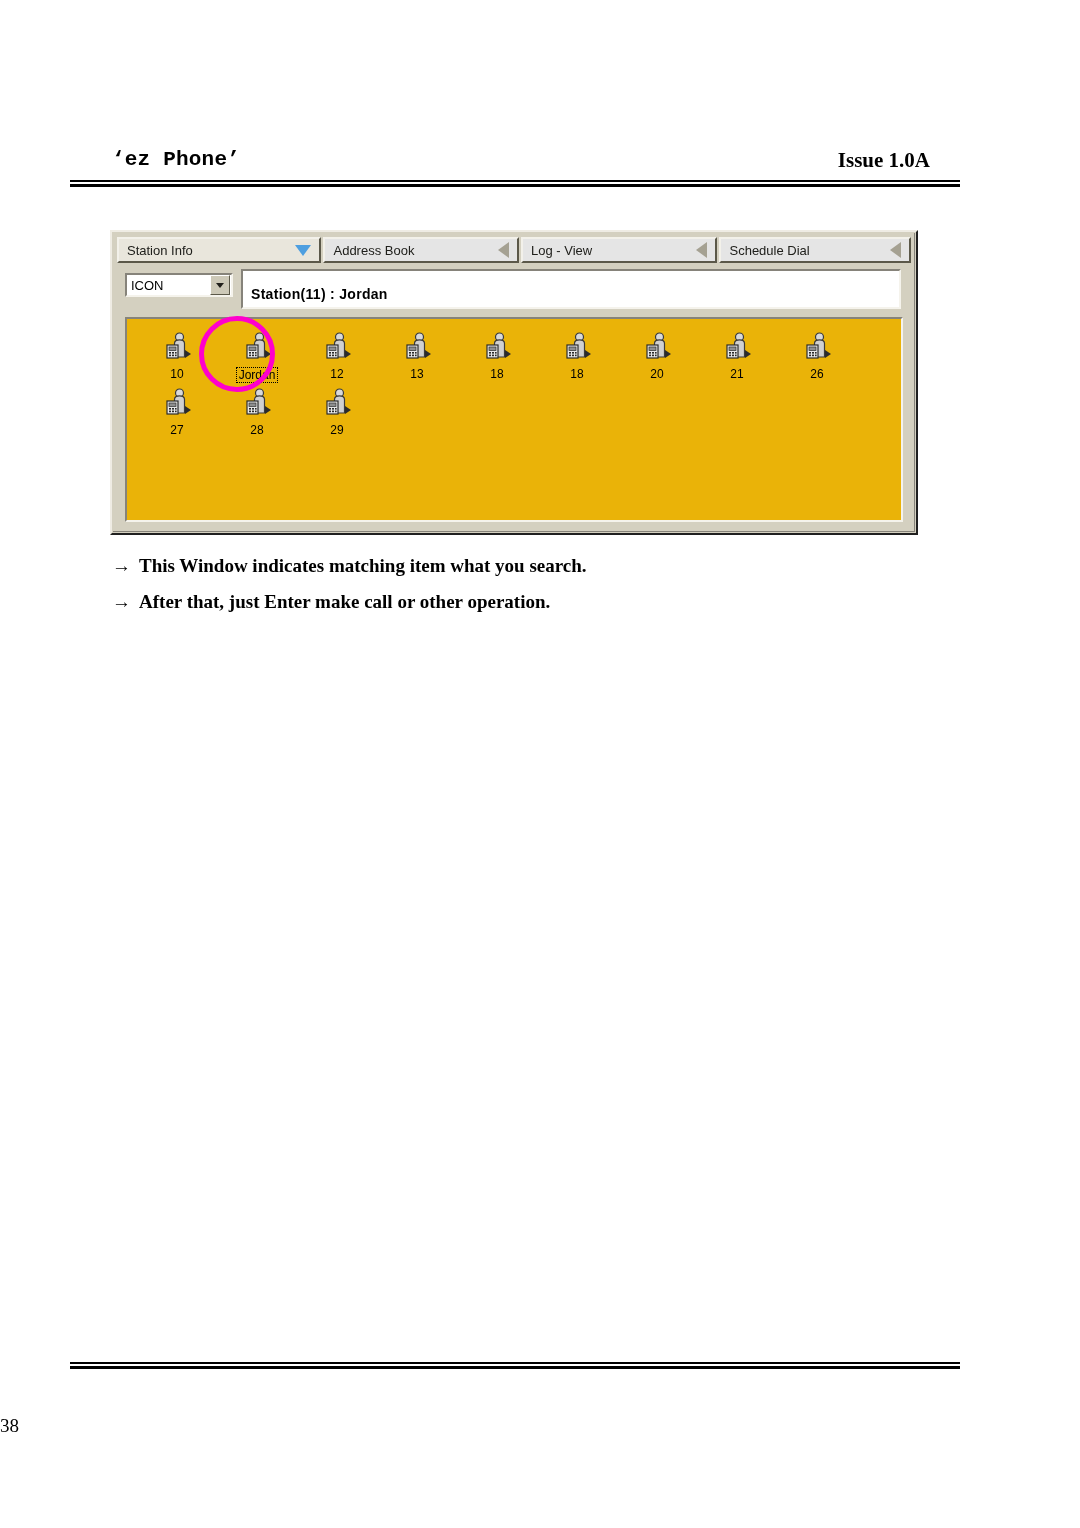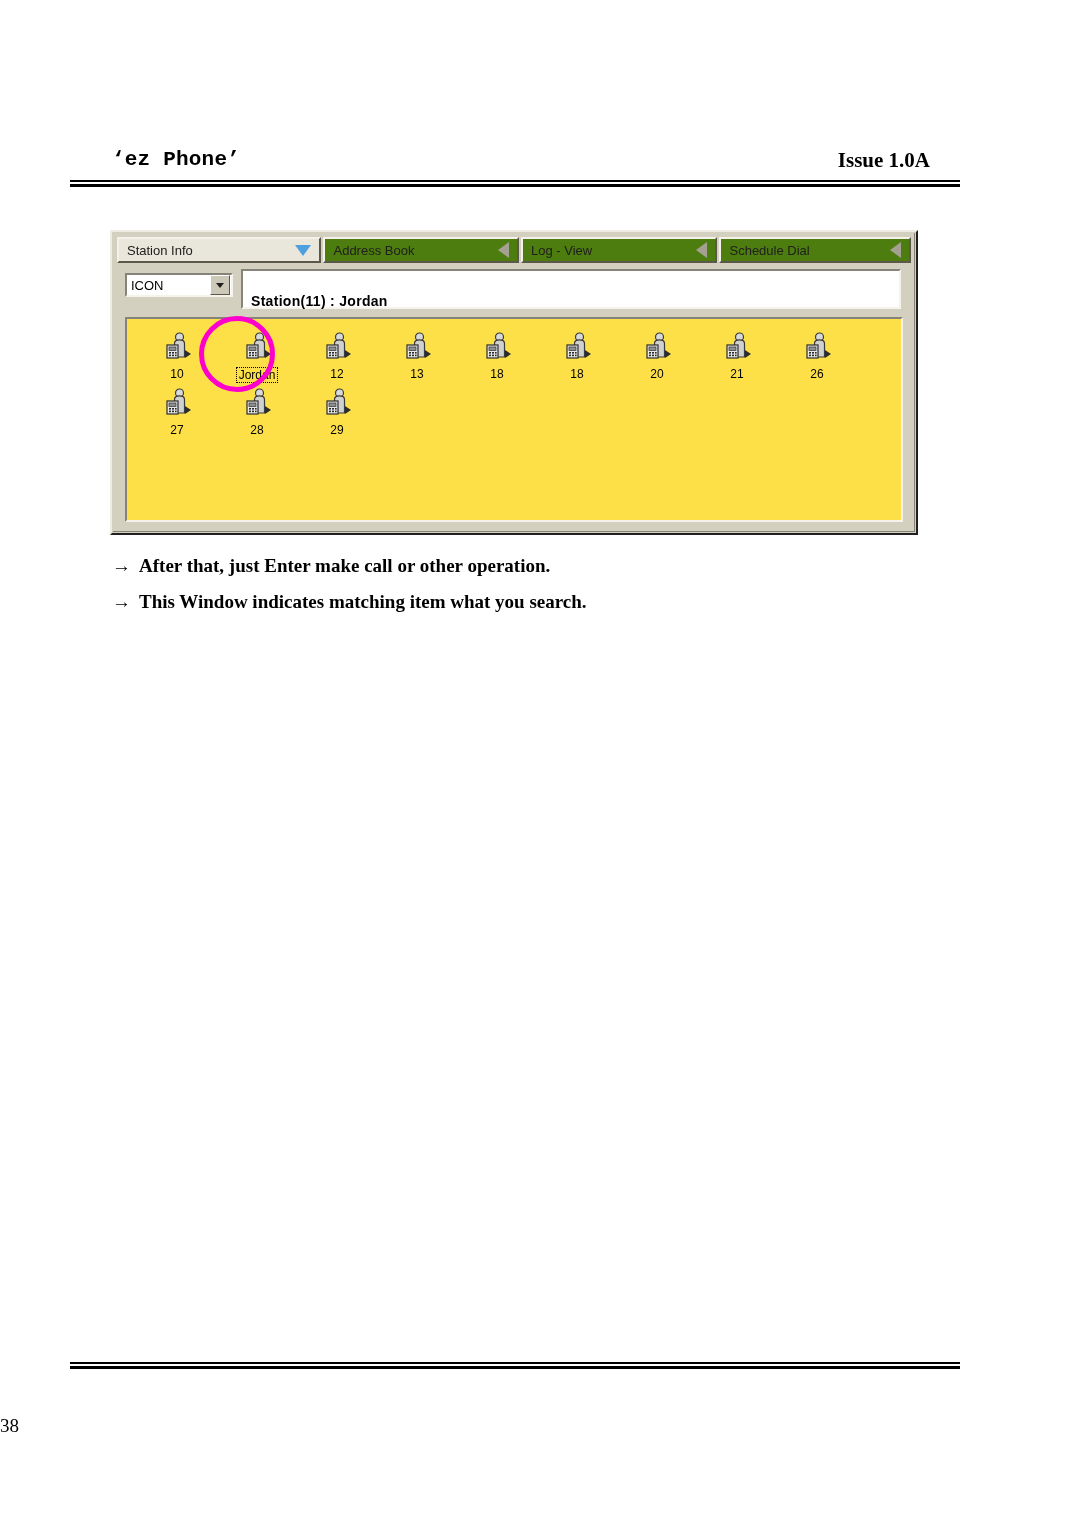--- a/index.html
+++ b/index.html
@@ -68,21 +68,21 @@
   .tab-strip {
     position: absolute;
     left: 4px; top: 4px;
     width: 794px; height: 26px;
     display: flex;
     gap: 2px;
   }
   .tab {
     position: relative;
     height: 26px;
-    background: #4d7c0f;
+    background: #e5e5e5;
     border-top: 2px solid #f3f1ea;
     border-left: 2px solid #f3f1ea;
     border-right: 2px solid #5b5849;
     border-bottom: 2px solid #5b5849;
     box-sizing: border-box;
     display: flex;
     align-items: center;
     padding: 0 8px;
     font-family: "Liberation Sans", sans-serif;
     font-size: 13px;
@@ -155,32 +155,32 @@
     position: absolute; left: 120px; top: 0;
     width: 660px; height: 40px;
     background: #ffffff;
     border-top: 2px solid #86837a;
     border-left: 2px solid #86837a;
     border-right: 2px solid #f5f3ec;
     border-bottom: 2px solid #f5f3ec;
     box-sizing: border-box;
   }
   .status-text {
-    position: absolute; left: 8px; top: 22px;
+    position: absolute; left: 8px; top: 15px;
     font-family: "Liberation Sans", sans-serif;
     font-size: 14px; font-weight: bold; color: #000;
     letter-spacing: .3px;
   }
 
   
   .list-panel {
     position: absolute;
     left: 12px; top: 84px;
     width: 778px; height: 205px;
-    background: #fde047;
+    background: #eab308;
     border-top: 2px solid #86837a;
     border-left: 2px solid #86837a;
     border-right: 2px solid #f5f3ec;
     border-bottom: 2px solid #f5f3ec;
     box-sizing: border-box;
     overflow: hidden;
     padding-left: 23px;
   }
   .icon-grid {
     position: absolute;
@@ -506,21 +506,21 @@
         </div>
     </div>
 
   </div>
 </div>
 
 <div class="annot-circle" style="border-color: rgb(255, 0, 204);"></div>
 
 <div class="notes">
   <div class="note-line">
+    <span class="note-arrow">→</span><span>This Window indicates matching item what you search.</span>
+  </div>
+  <div class="note-line">
     <span class="note-arrow">→</span><span>After that, just Enter make call or other operation.</span>
   </div>
-  <div class="note-line">
-    <span class="note-arrow">→</span><span>This Window indicates matching item what you search.</span>
-  </div>
 </div>
 
 <div class="rule-double" id="footer-rule"></div>
 <div class="page-number">38</div>
 
 </body></html>

